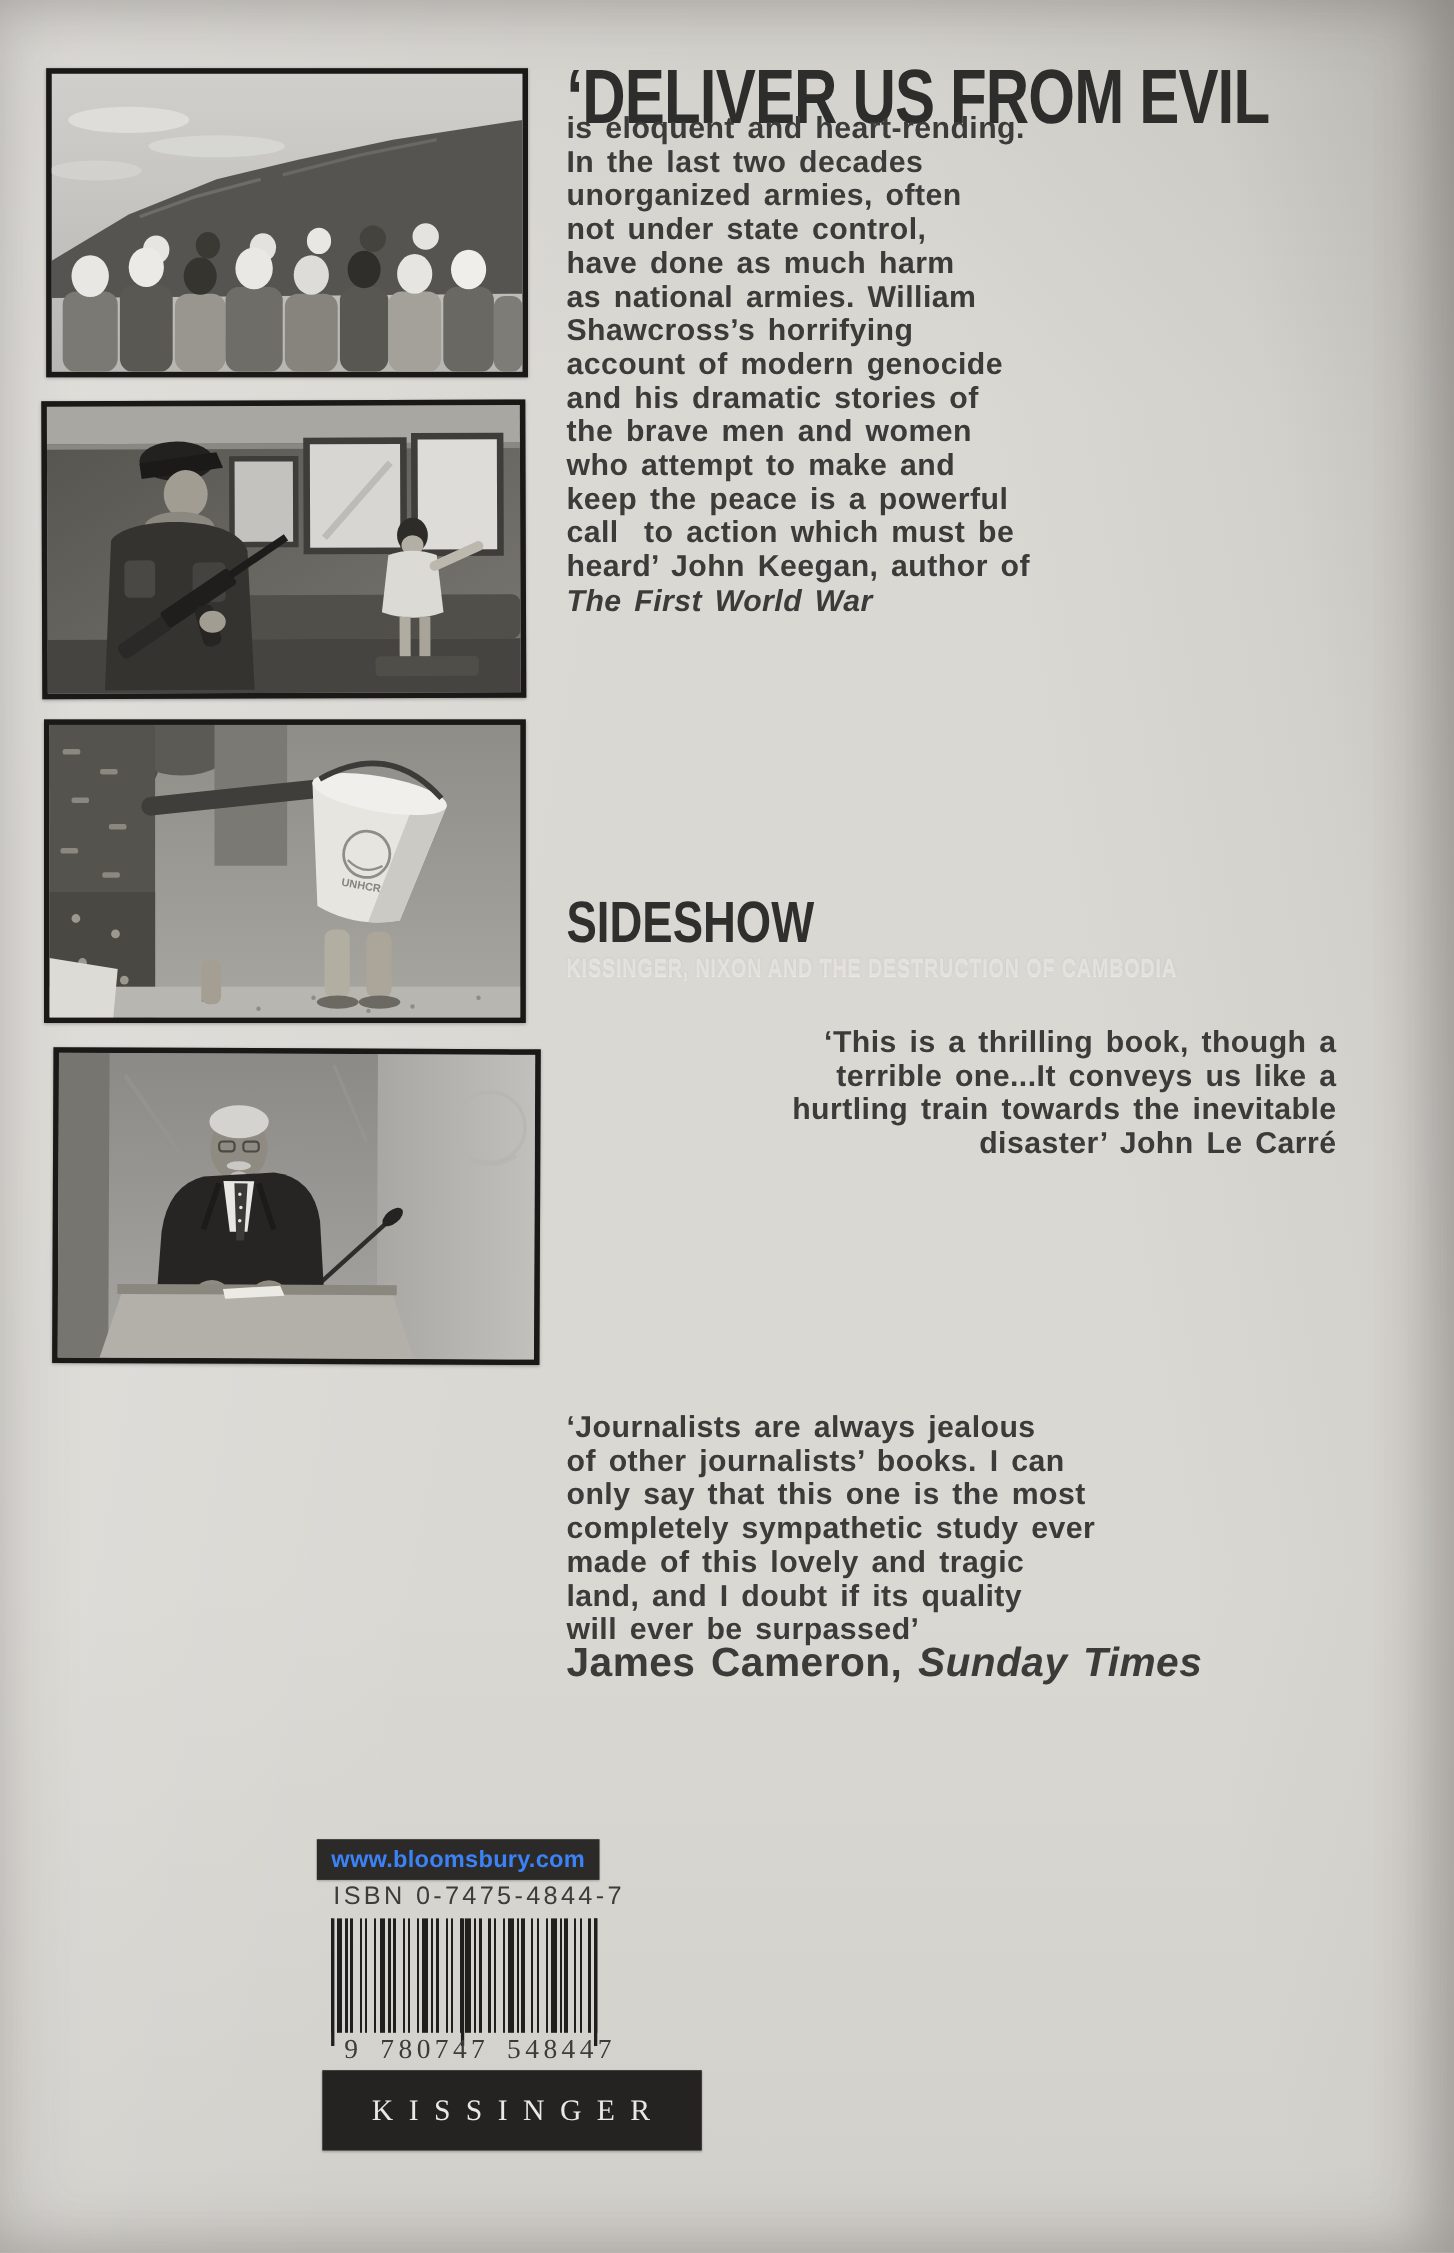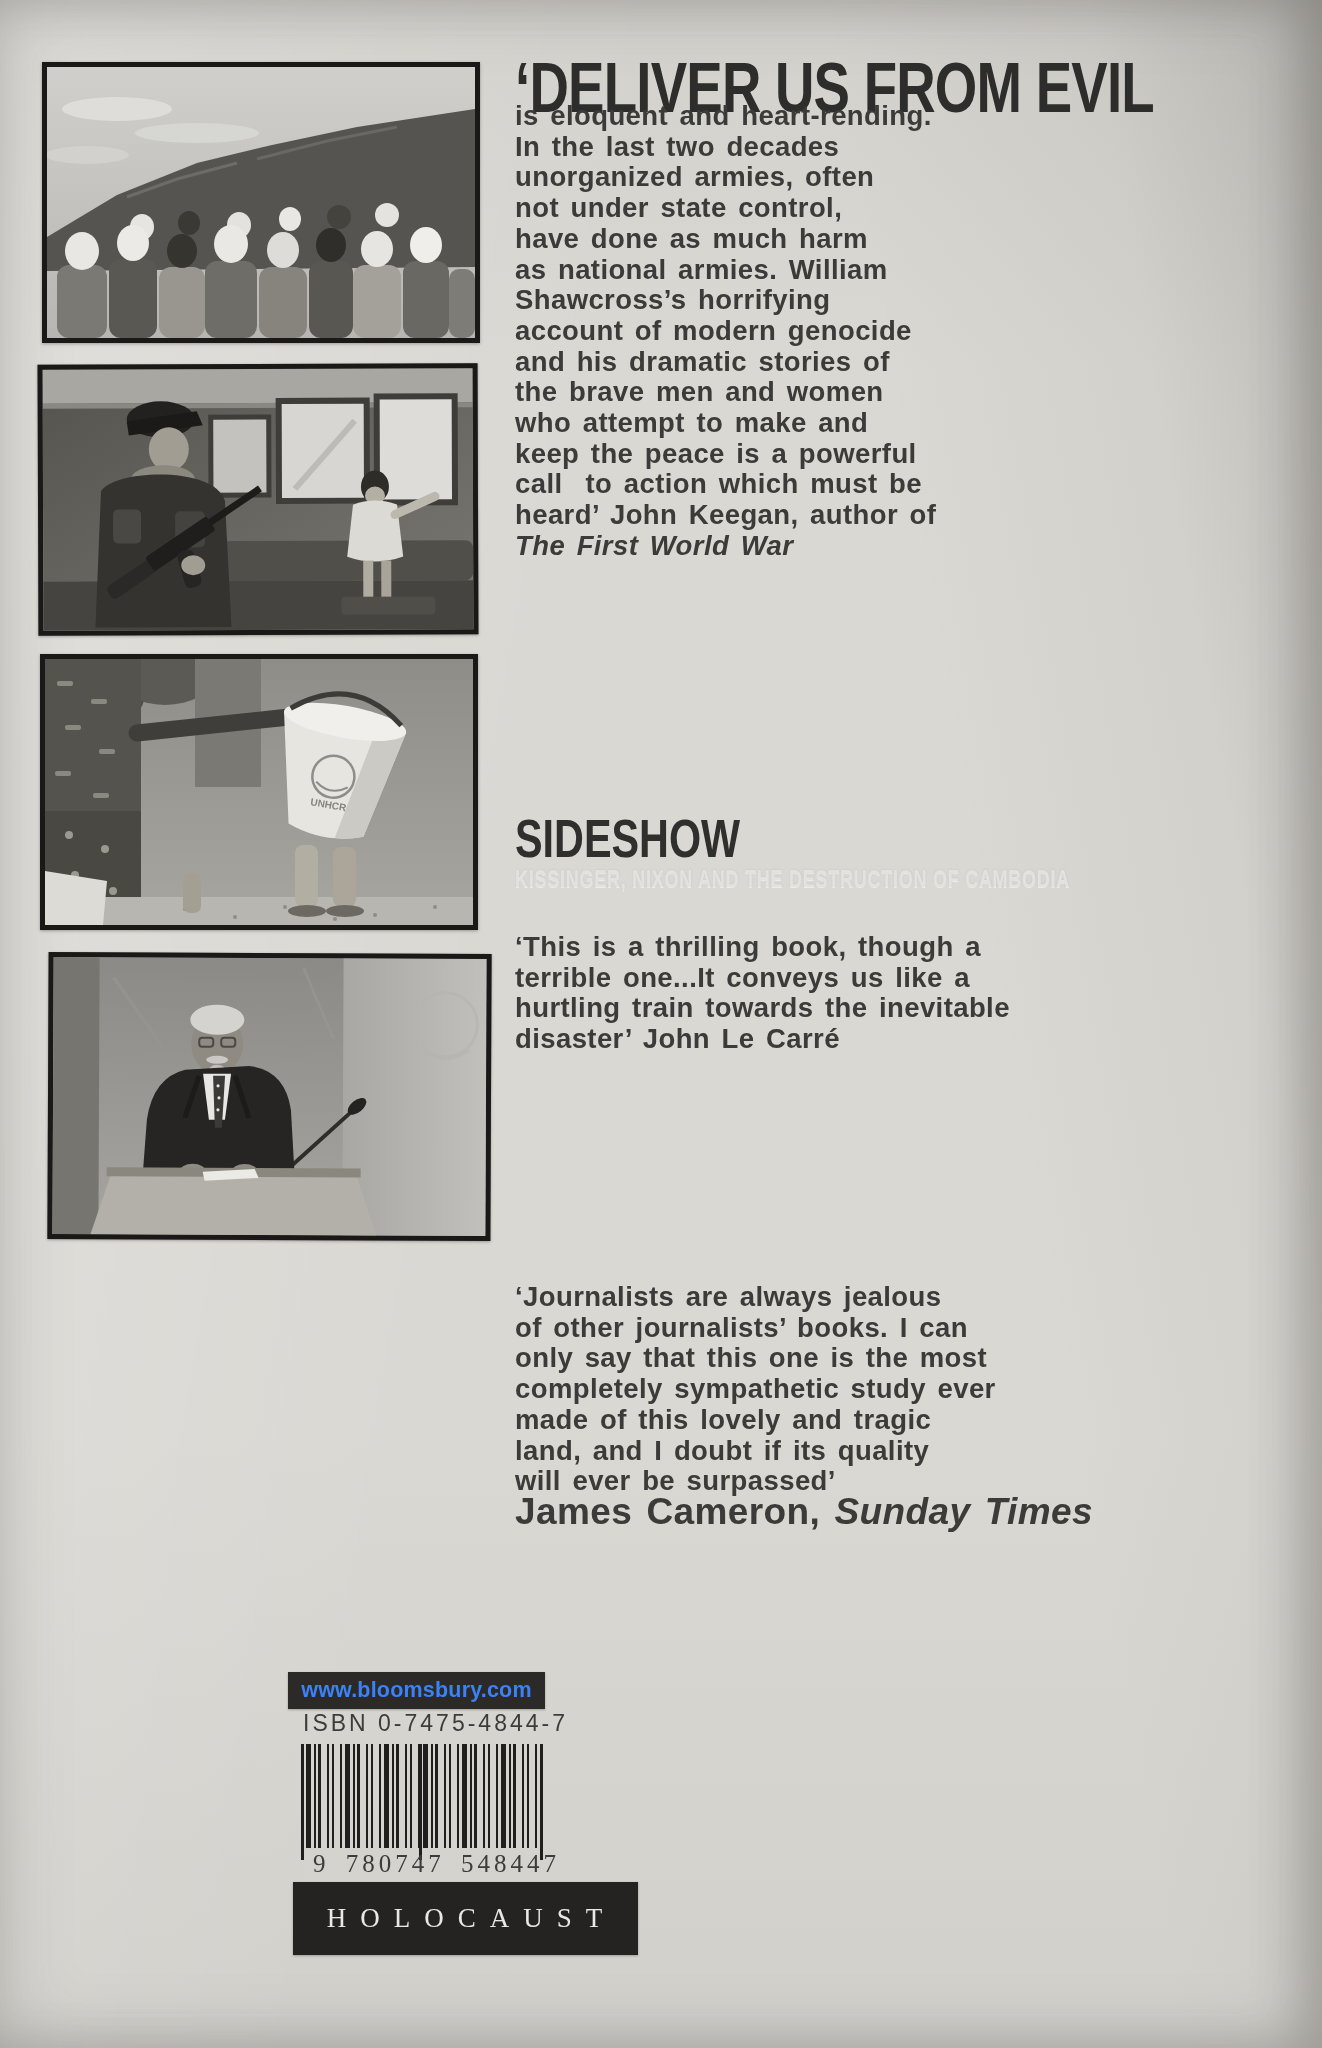--- a/index.html
+++ b/index.html
@@ -31,21 +31,21 @@
   .italic-line { font-style:italic; }
   .h-cond { font-weight:bold; font-size:53px; color:#2f2f2d; }
   .sideshow-h { top:808px; }
   .qom-h { top:1152px; }
   .subtitle {
     font-weight:bold; font-size:23px; letter-spacing:1px; color:#e3e2de;
     text-shadow:0 0 2px rgba(164,163,159,0.55), 0 1px 1px rgba(255,255,255,0.85);
   }
   .sideshow-sub { top:866px; }
   .qom-sub { top:1213px; }
-  .lecarre { top:932px; width:700px; }
+  .lecarre { top:932px; width:700px;text-align:right; }
   .cameron { top:1282px; width:700px; }
   .attrib { font-weight:bold; font-size:37px; line-height:30.7px; letter-spacing:0.4px; word-spacing:3.5px; color:#3b3b39; }
 
   .web-bar {
     position:absolute; left:288px; top:1672px; width:257px; height:37px;
     background:#2b2a28; color:#3b82f6; font-weight:bold; font-size:21.5px;
     display:flex; align-items:center; justify-content:center; letter-spacing:0.2px;
     box-shadow:0 1px 2px rgba(40,38,36,0.3);
   }
   .isbn {
@@ -323,16 +323,16 @@
   <div class="web-bar">
     <span>www.bloomsbury.com</span>
   </div>
   <div class="isbn">ISBN 0-7475-4844-7</div>
   <div class="barcode"></div>
   <div class="guard g1"></div>
   <div class="guard g2"></div>
   <div class="guard g3"></div>
   <div class="barcode-digits">9 780747 548447</div>
   <div class="publisher-bar">
-    <span>HOLOCAUST</span>
+    <span>KISSINGER</span>
   </div>
 
 </div>
 
 </body></html>

